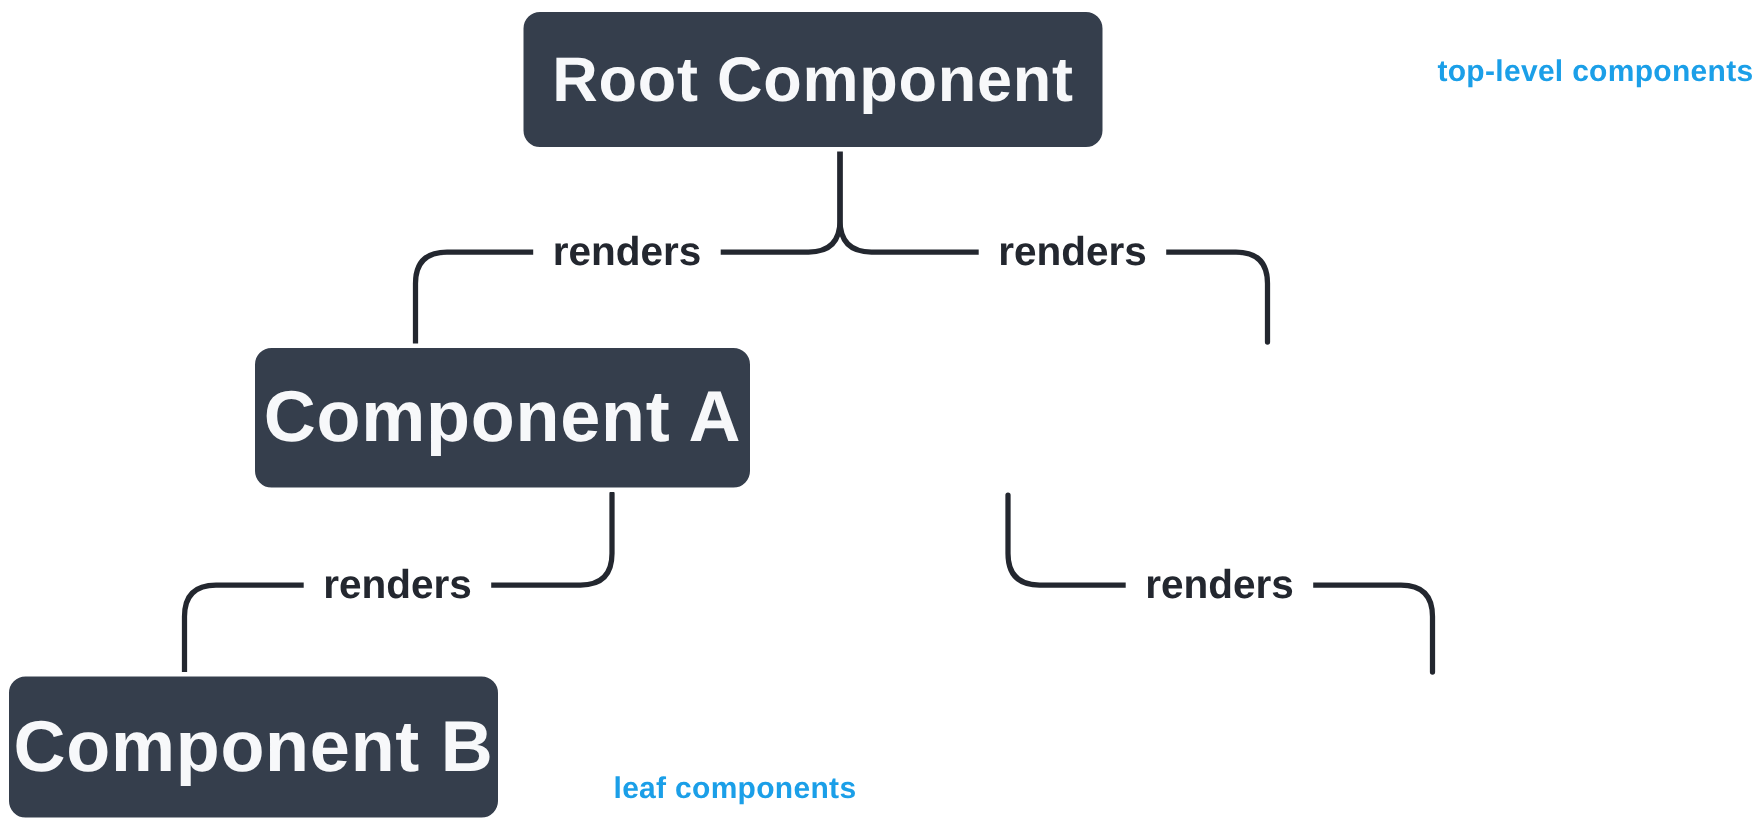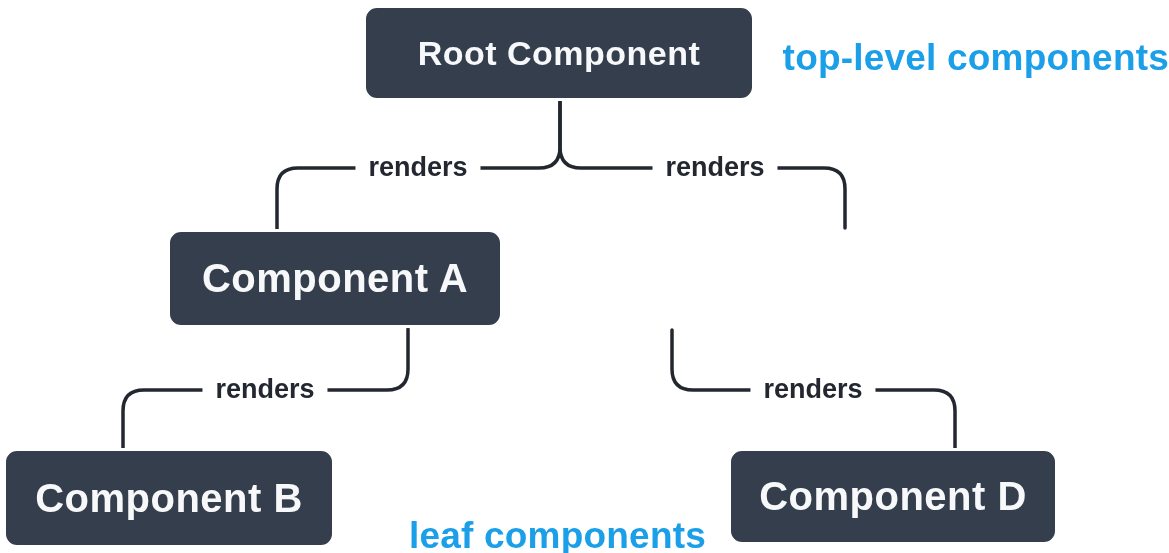--- a/index.html
+++ b/index.html
@@ -30,25 +30,25 @@
     position: absolute;
     box-sizing: border-box;
     background: var(--node_fill, #353E4C);
     border: 3px solid var(--node_border, #FFFFFF);
     border-radius: 14px;
     display: flex;
     align-items: center;
     justify-content: center;
     color: var(--node_text, #F7F8FA);
     font-weight: 600;
-    font-size: 40px;
+    font-size: 48px;
     white-space: nowrap;
     letter-spacing: 0.5px;
   }
-  .node-root { left: 363px; top: 5px;   width: 392px; height: 96px;  font-size: 34px; }
+  .node-root { left: 346px; top: 5px;   width: 392px; height: 96px;  font-size: 42px; }
   .node-a    { left: 167px; top: 229px; width: 336px; height: 99px;  }
   .node-c    { left: 602px; top: 228px; width: 326px; height: 101px; }
   .node-b    { left: 3px;   top: 448px; width: 332px; height: 100px; }
   .node-d    { left: 728px; top: 448px; width: 330px; height: 97px;  }
   .edge-label {
     position: absolute;
     transform: translate(-50%, -50%);
     background: var(--background, #FFFFFF);
     color: var(--edge_label_text, #23272F);
     font-size: 27px;
@@ -58,21 +58,21 @@
     white-space: nowrap;
     text-align: right;
   }
   .el-root-a { left: 418px; top: 168px; }
   .el-root-c { left: 715px; top: 168px; }
   .el-a-b    { left: 265px; top: 390px; }
   .el-c-d    { left: 813px; top: 390px; }
   .annotation {
     position: absolute;
     color: var(--annotation_text, #1B9FE8);
-    font-size: 37px;
+    font-size: 20px;
     font-weight: 700;
     white-space: nowrap;
     letter-spacing: 0.2px;
   }
   .anno-top  { right: 0px;  top: 37px;  }
   .anno-leaf { left: 409px; top: 515px; }
 </style>
 </head>
 <body>
 
@@ -87,23 +87,20 @@
 
   <div class="node node-root">
     <span>Root Component</span>
   </div>
   <div class="node node-a">
     <span>Component A</span>
   </div>
   <div class="node node-b">
     <span>Component B</span>
   </div>
-  <div class="node node-d">
-    <span>Component D</span>
-  </div>
 
   <div class="edge-label el-root-a">renders</div>
   <div class="edge-label el-root-c">renders</div>
   <div class="edge-label el-a-b">renders</div>
   <div class="edge-label el-c-d">renders</div>
 
   <div class="annotation anno-top">top-level components</div>
   <div class="annotation anno-leaf">leaf components</div>
 
 </div>

